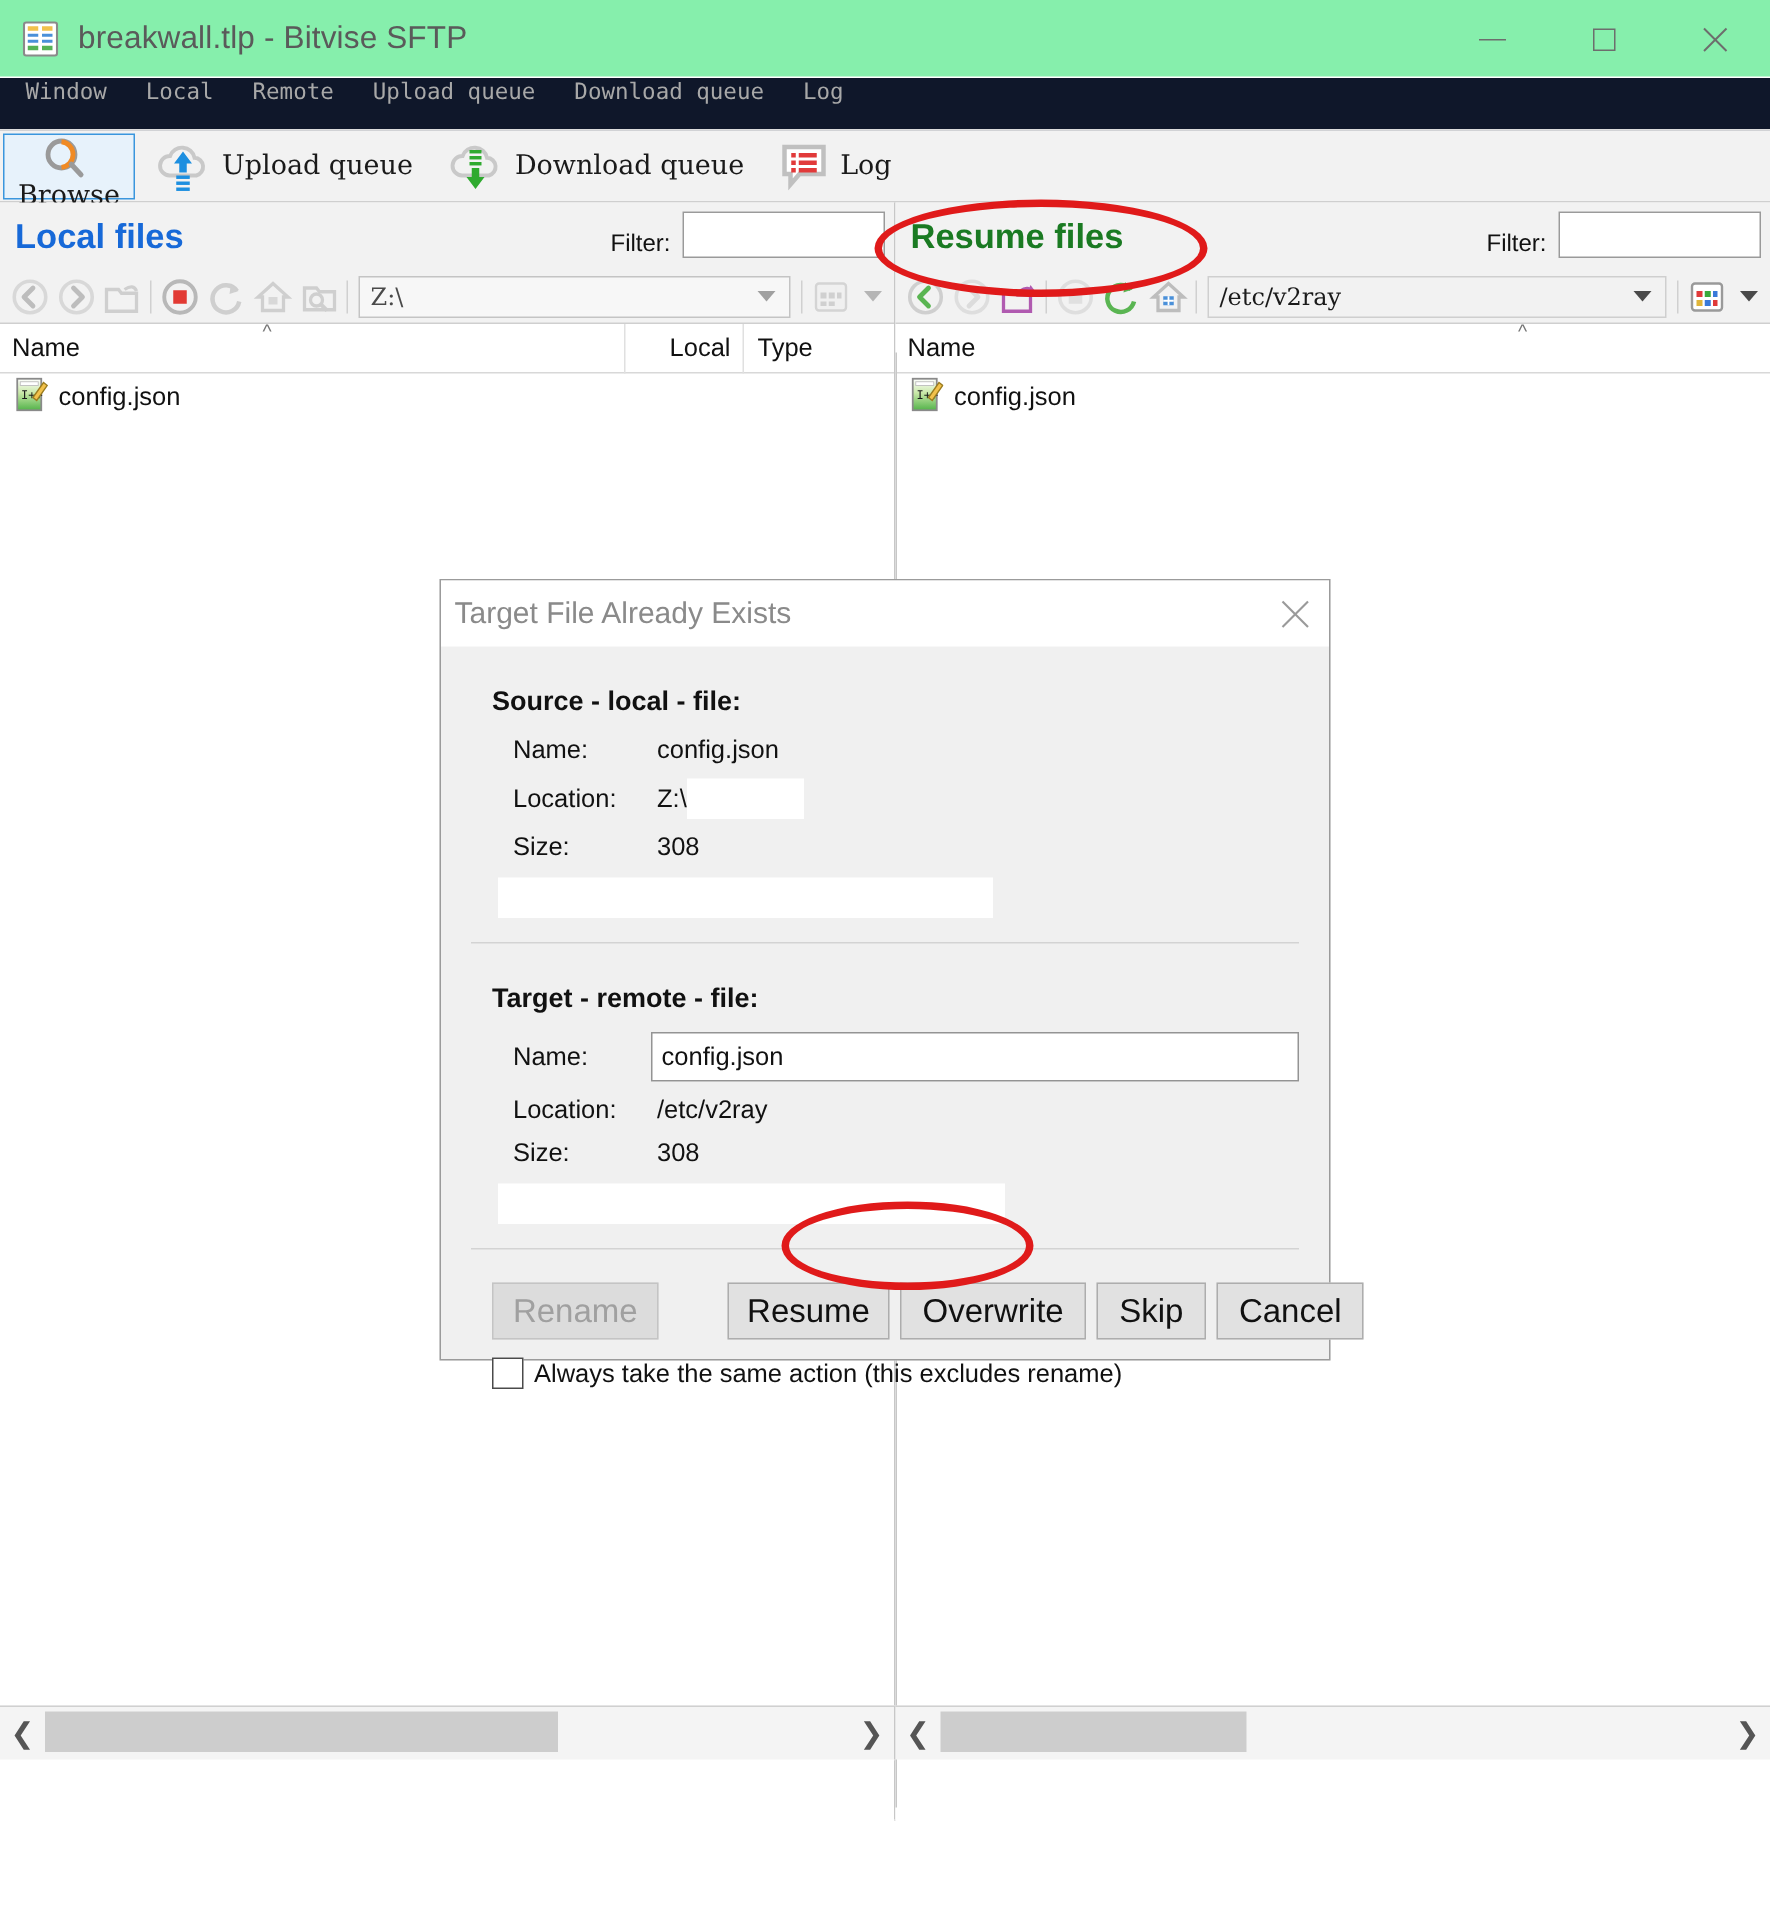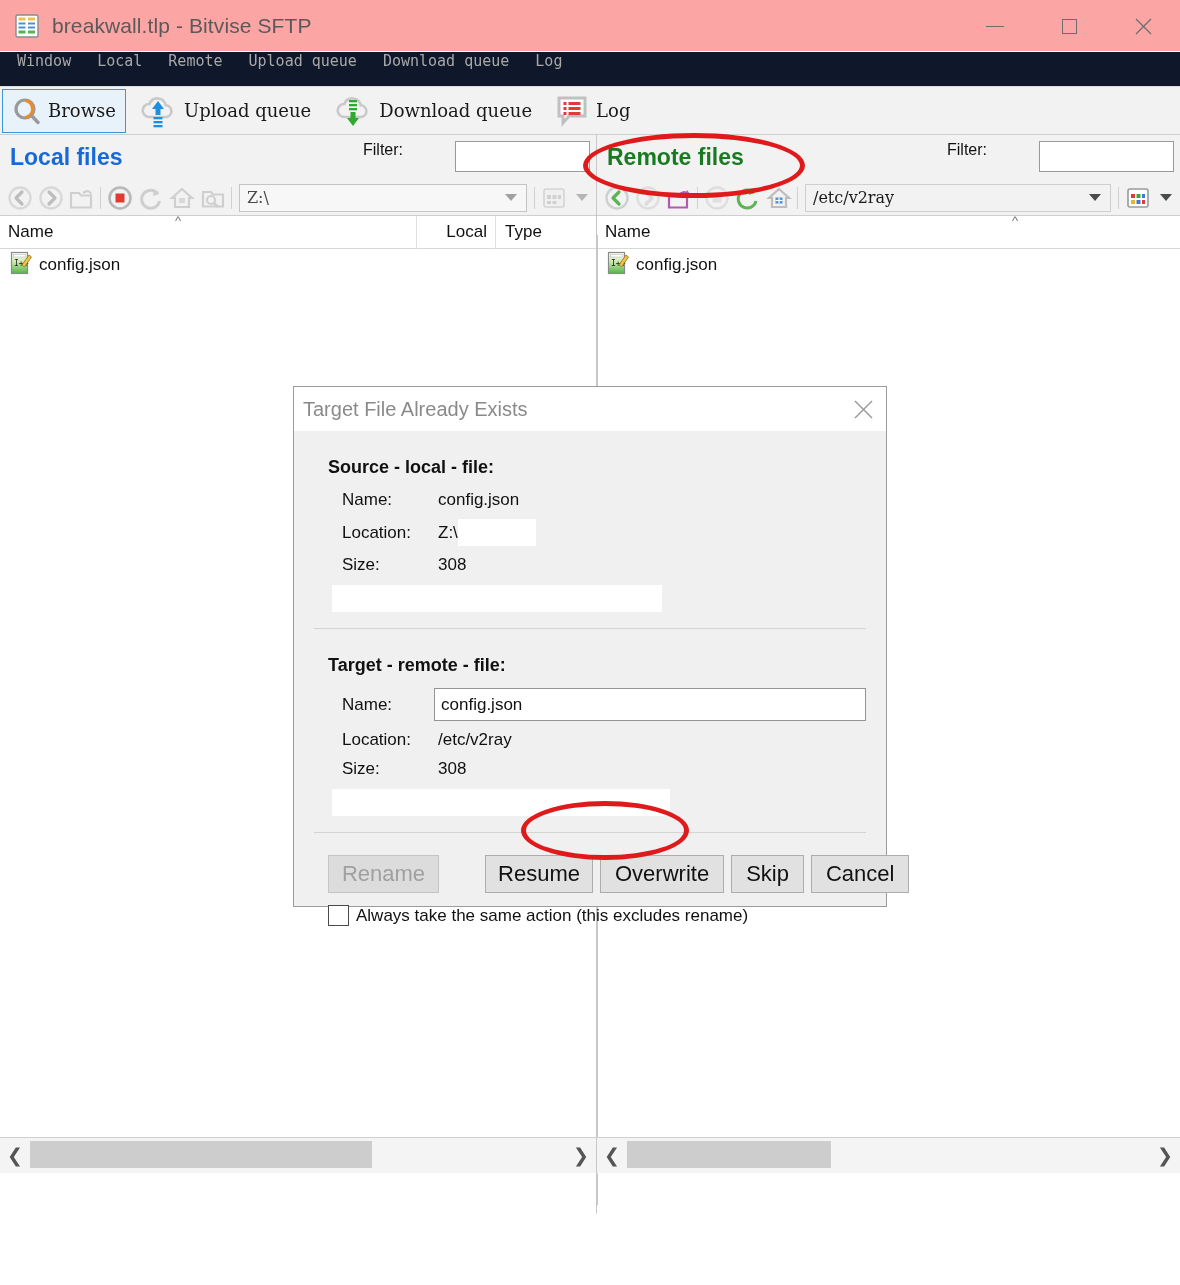--- a/index.html
+++ b/index.html
@@ -7,21 +7,21 @@
   body {
     width:1180px; height:1285px;
     background:#ffffff;
     font-family:"Liberation Sans", sans-serif;
     overflow:hidden;
     position:relative;
   }
 
   
   .titlebar {
-    height:52px; background:#fca5a5;
+    height:52px; background:#86efac;
     display:flex; align-items:center;
     border-bottom:1px solid #ffffff;
     position:relative;
   }
   .titlebar-icon { margin-left:14px; width:26px; height:26px; position:relative; }
   .win-controls { position:absolute; right:0; top:0; height:52px; display:flex; }
   .win-btn {
     width:74px; height:52px; display:flex; align-items:center; justify-content:center;
     color:#6d6d6d;
   }
@@ -47,37 +47,37 @@
   
   .toolbar {
     height:48px; background:#f2f2f2; border-bottom:1px solid #cfcfcf;
     display:flex; align-items:center; padding-left:2px;
   }
   .tbtn {
     display:flex; align-items:center; height:44px; padding:0 9px;
     font-family:"DejaVu Serif", serif; font-size:18px; color:#1a1a1a;
     border:1px solid transparent; margin-right:4px;
   }
-  .tbtn.active { border:1px solid #3a96dd; background:#e7f2fb; }
+  .tbtn.active { border:1px solid #3a96dd; background:#e7f2fb;flex-direction:column; }
   .tbtn .glyph { margin-right:6px; display:flex; align-items:center; }
 
   
   .panes { display:flex; height:1002px; }
   .pane { position:relative; }
   .pane-local { width:597px; border-right:1px solid #c7c7c7; }
   .pane-remote { width:583px; }
 
   .pane-head {
     height:45px; background:#f2f2f2;
     display:flex; align-items:center; position:relative;
   }
   .pane-title { font-size:23px; font-weight:bold; margin-left:10px; }
   .pane-title.local { color:#1769d8; }
   .pane-title.remote { color:#1a7a22; }
-  .filter-wrap { position:absolute; right:6px; top:6px; display:flex; align-items:flex-start;gap:44px; }
+  .filter-wrap { position:absolute; right:6px; top:6px; display:flex; align-items:flex-end; }
   .filter-label { font-size:16px; color:#111; margin-right:8px; }
   .filter-input {
     width:135px; height:31px; border:1px solid #9a9a9a; background:#fff;
     font-size:15px; padding:0 4px; font-family:"Liberation Sans", sans-serif;
   }
 
   .nav-row {
     height:36px; background:#f2f2f2; display:flex; align-items:center;
     border-bottom:1px solid #cfcfcf; padding-left:4px;
   }
@@ -387,21 +387,21 @@
             <path d="M12 14 L19 4 L21.5 6 L14.5 16 Z" fill="#f2c14b" stroke="#9a7c20" stroke-width="0.9"></path>
           </svg>
         </span>
         <span class="file-name">config.json</span>
       </div>
     </div>
   </div>
 
   <div class="pane pane-remote">
     <div class="pane-head">
-      <span class="pane-title remote">Remote files</span>
+      <span class="pane-title remote">Resume files</span>
       <div class="filter-wrap">
         <span class="filter-label">Filter:</span>
         <input class="filter-input" value="" style="">
       </div>
     </div>
 
     <div class="nav-row">
       <span class="nav-ico">
         <svg width="26" height="26" viewBox="0 0 26 26">
             <circle cx="13" cy="13" r="10.5" fill="none" stroke="#cfcfcf" stroke-width="2.4"></circle>

